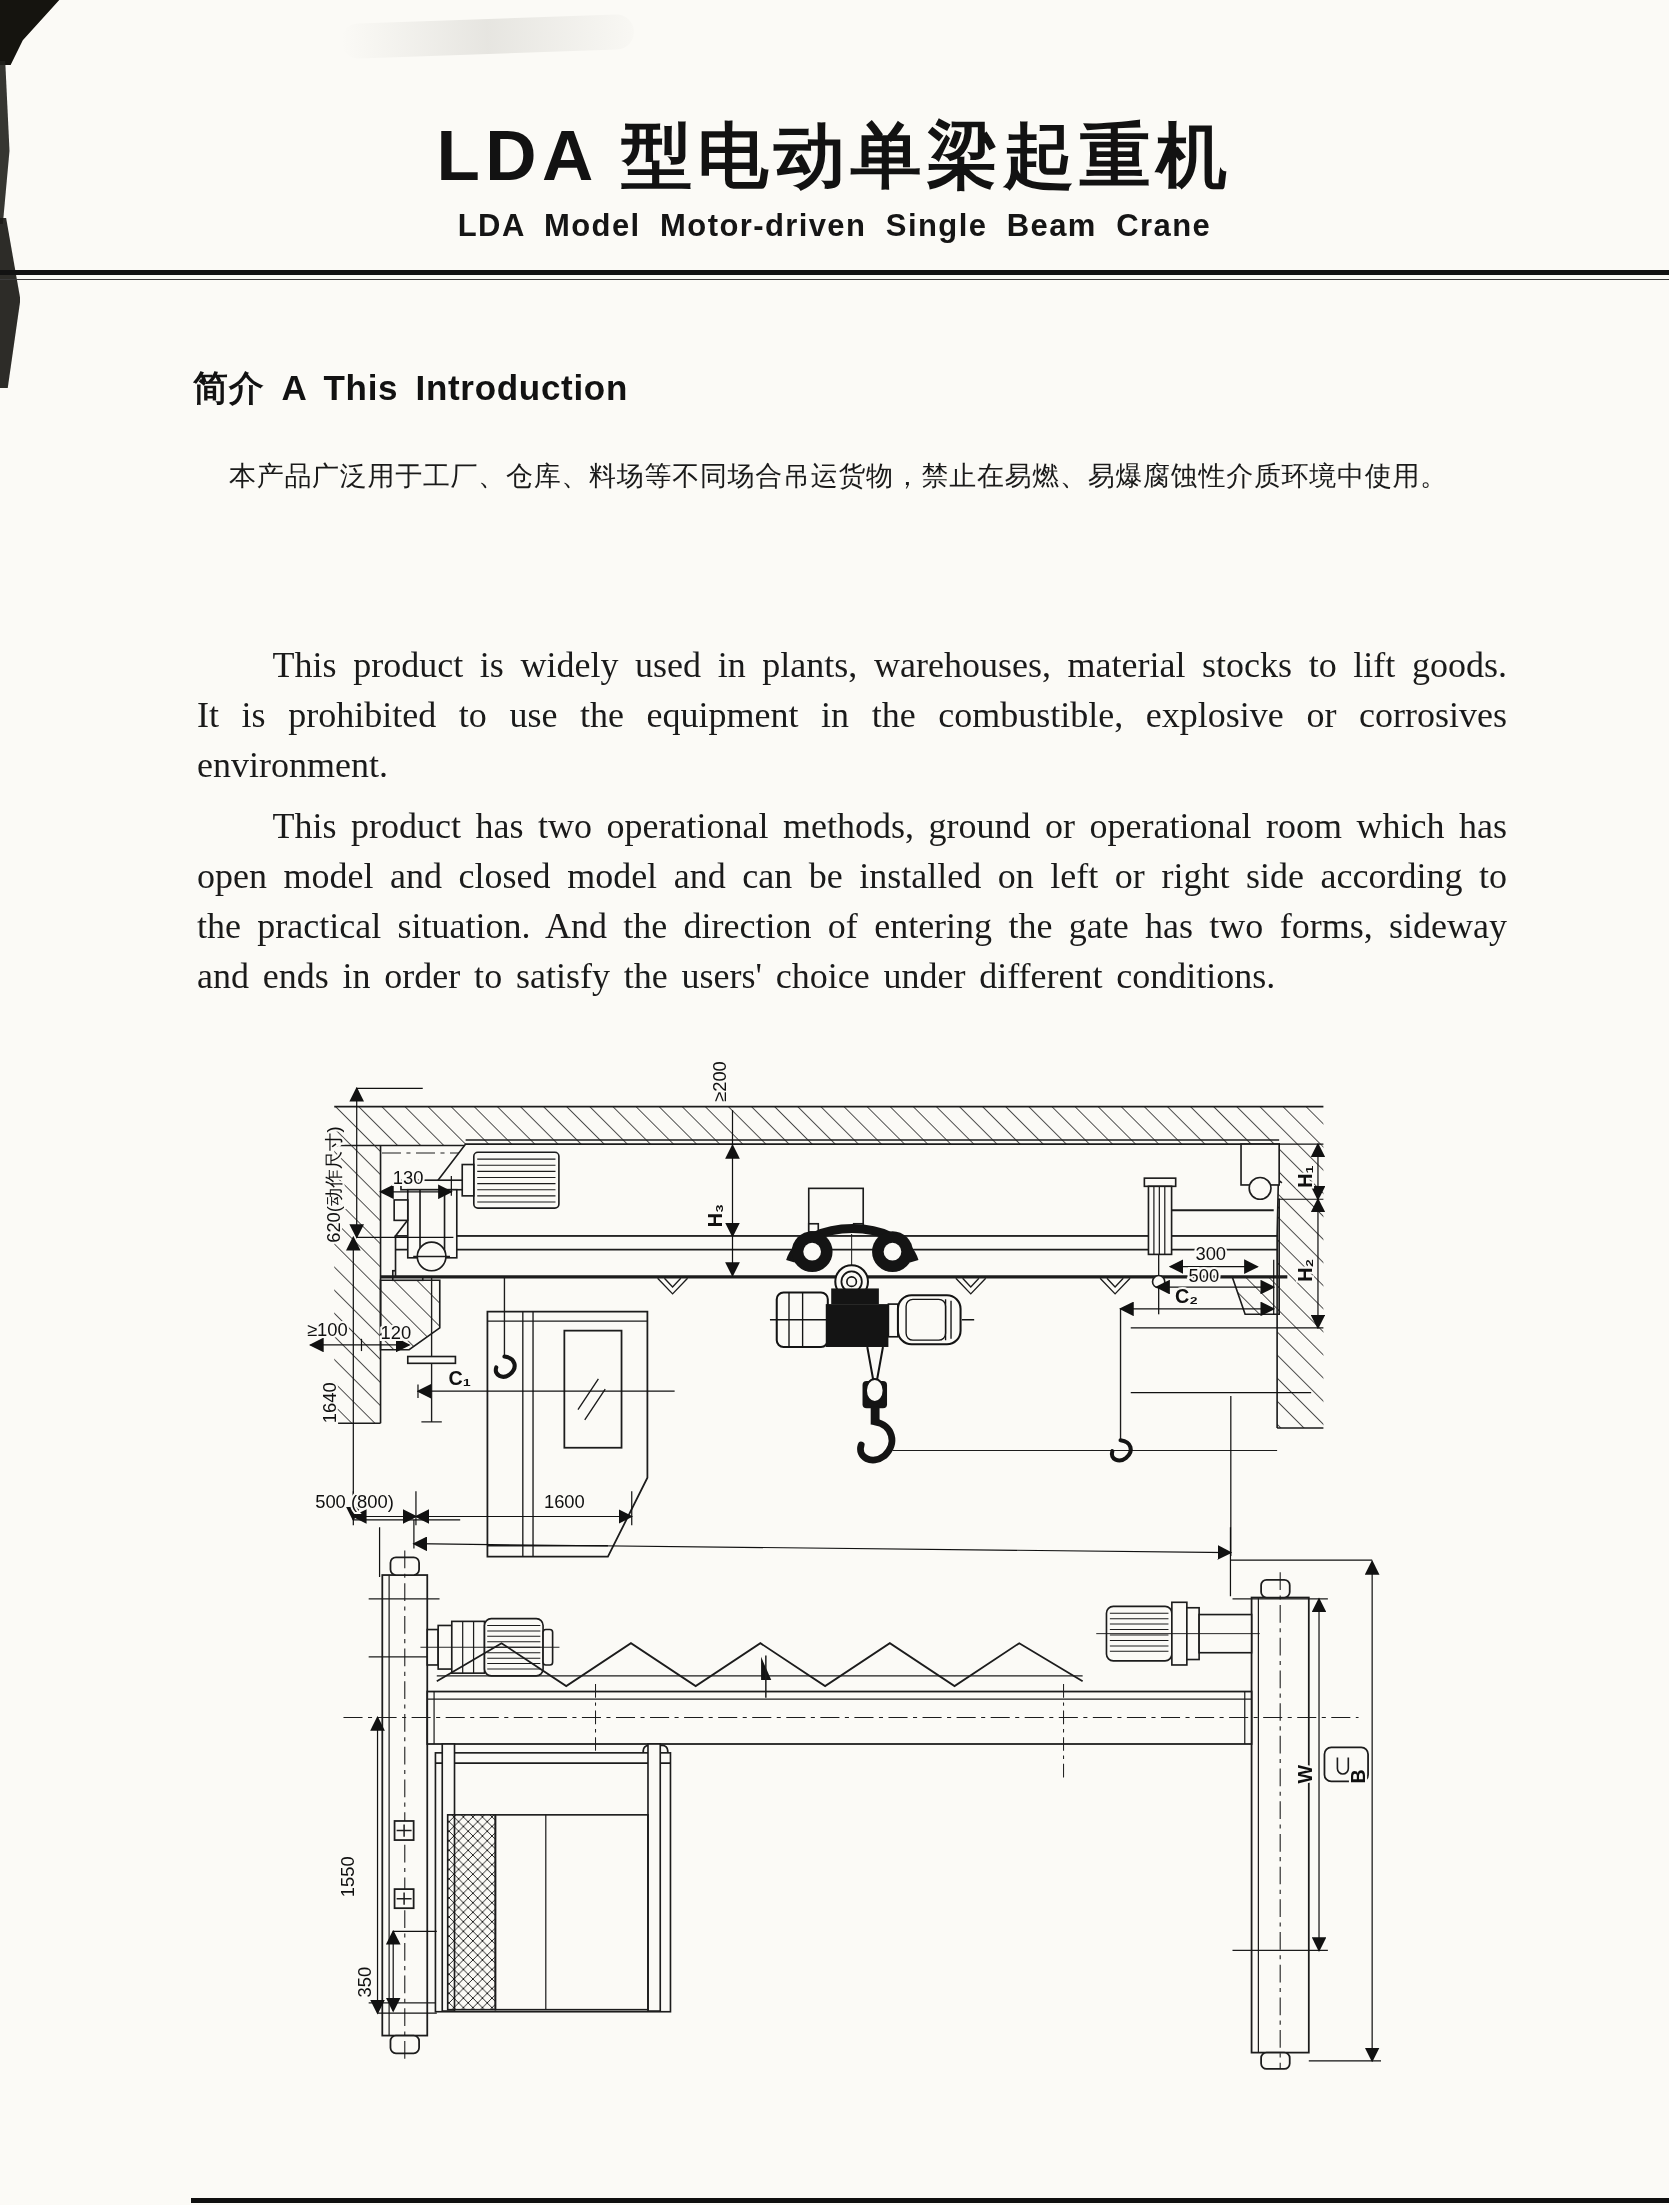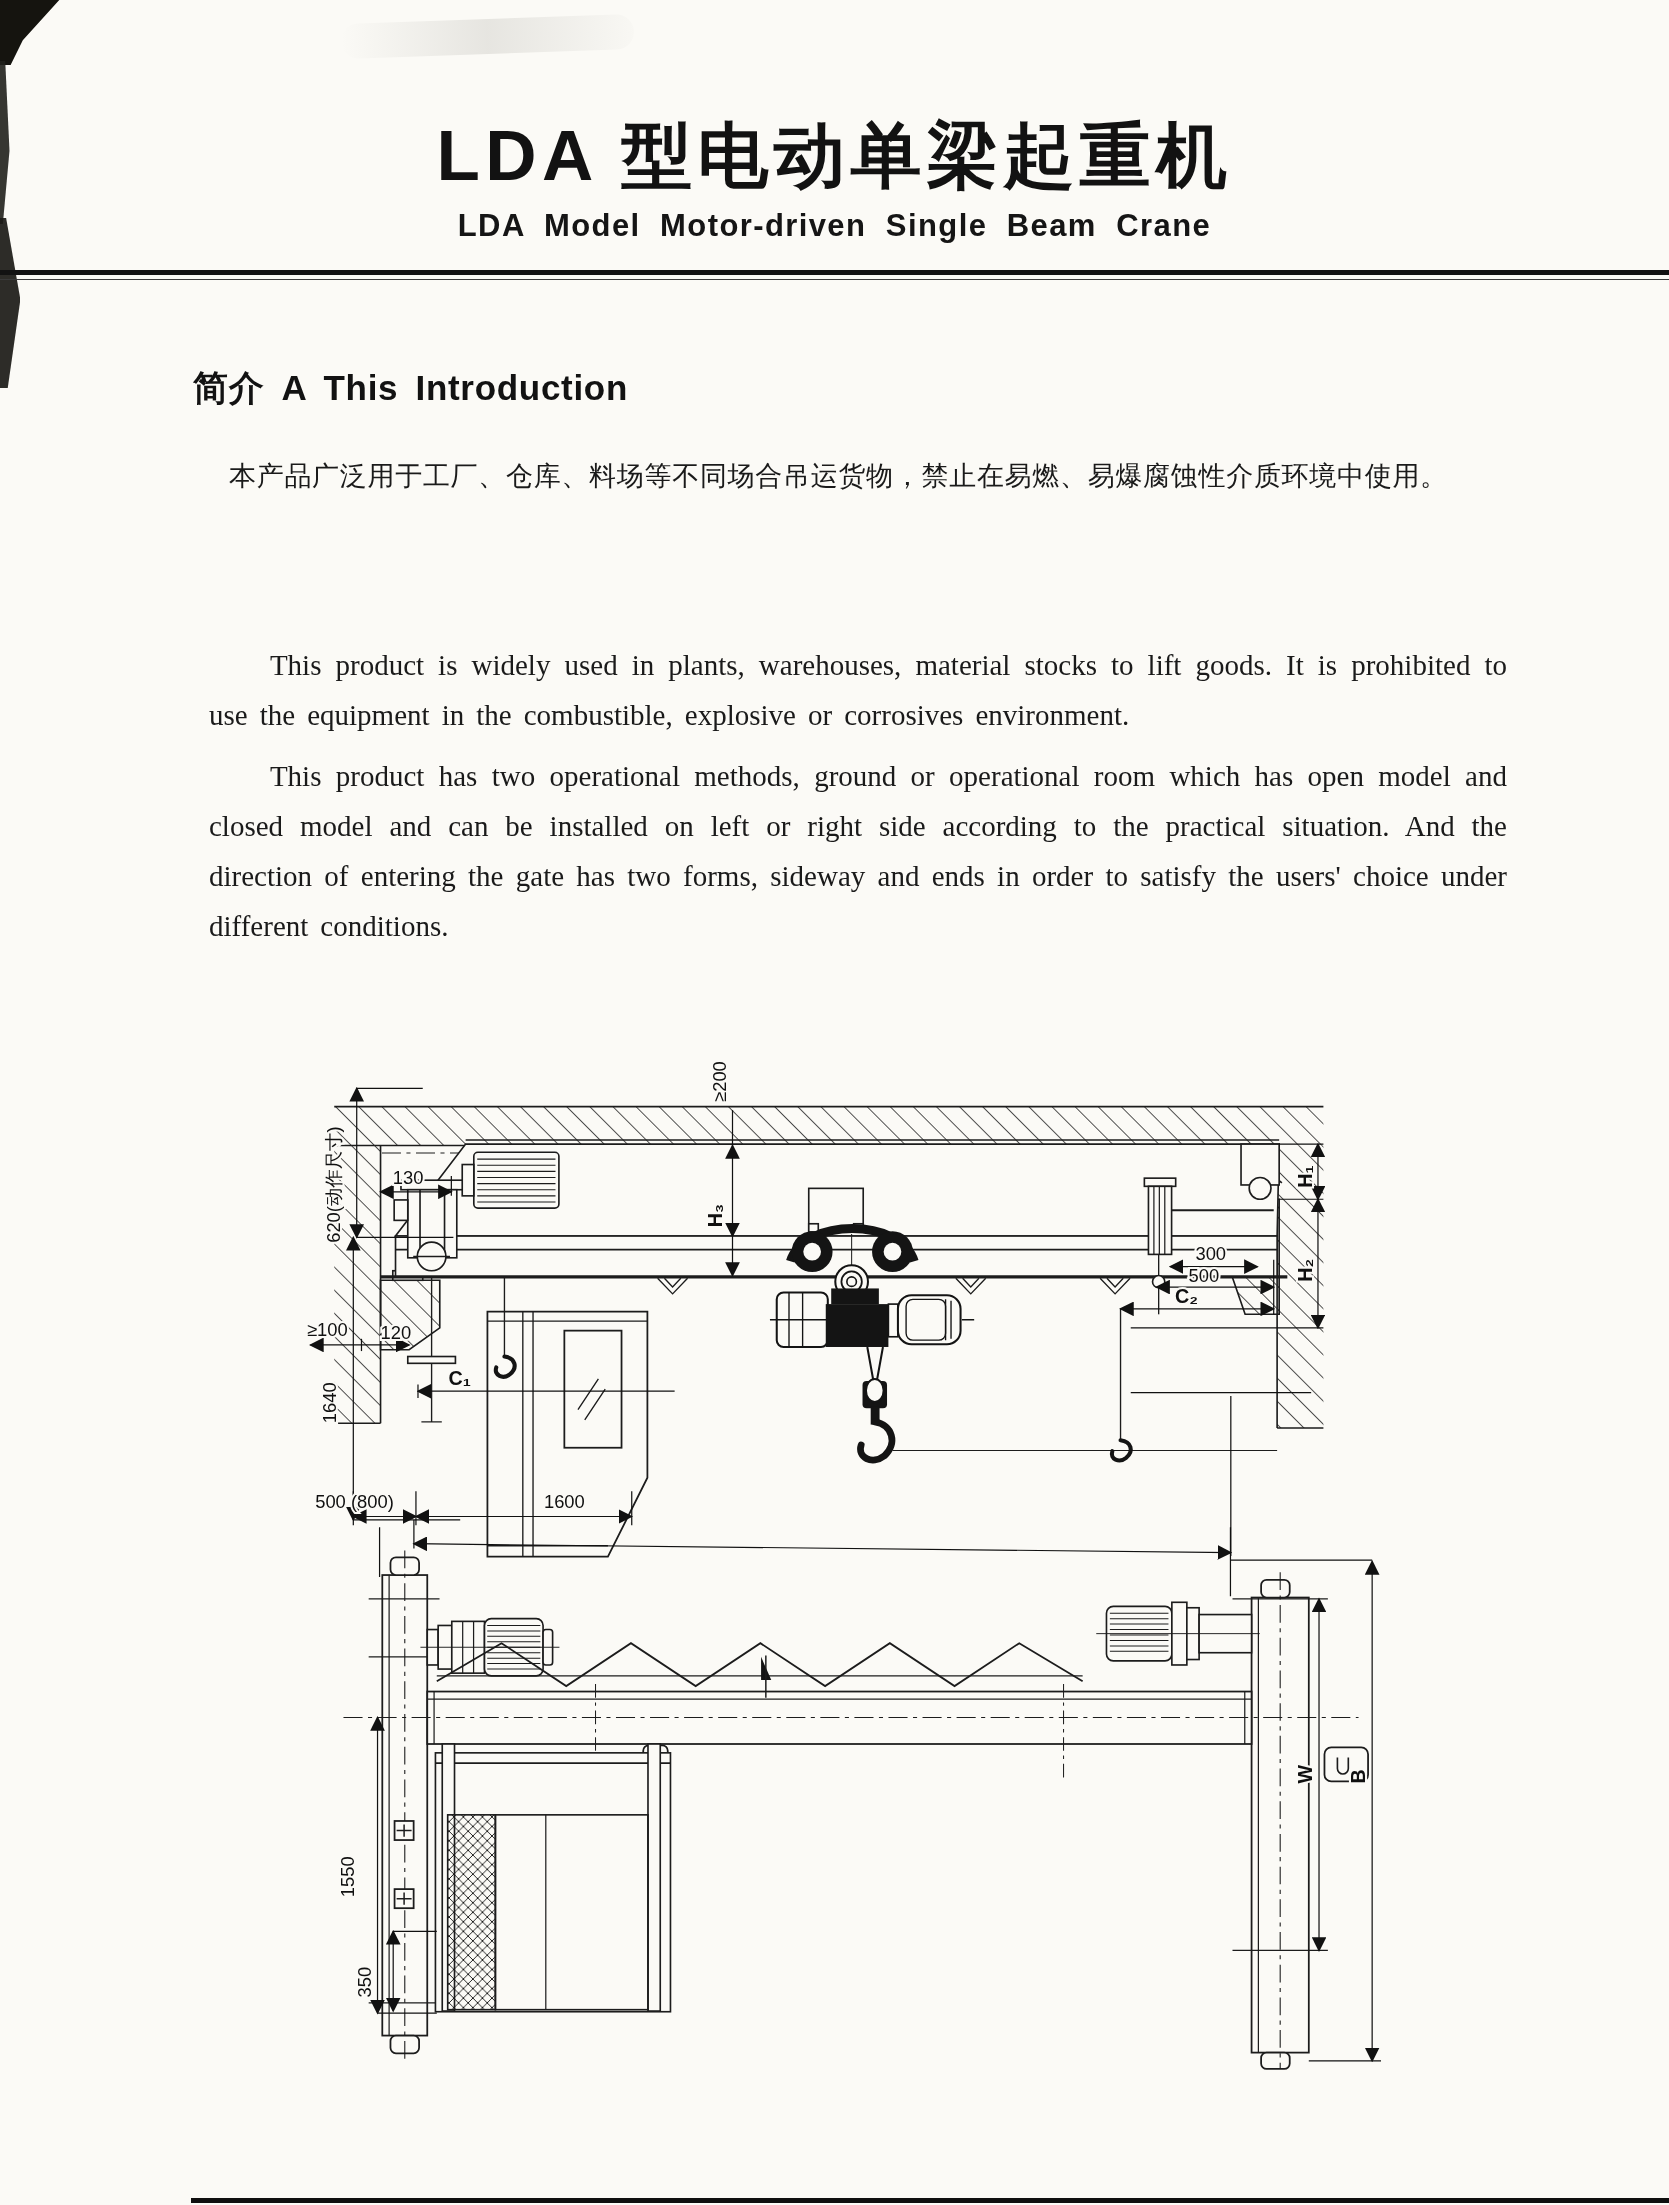--- a/index.html
+++ b/index.html
@@ -22,21 +22,21 @@
   .title-en{position:absolute;left:0;top:208px;width:1669px;text-align:center;
         font-size:31px;font-weight:bold;letter-spacing:1.4px;word-spacing:9.5px;color:#151515;}
   .rule1{position:absolute;left:0;top:270px;width:1669px;height:5.4px;background:#121212;}
   .rule2{position:absolute;left:0;top:279px;width:1669px;height:1.4px;background:#3a3a3a;}
   .sec-heading{position:absolute;left:193px;top:365px;font-size:35px;font-weight:bold;
         letter-spacing:0.7px;word-spacing:6.8px;color:#121212;}
   .cn-block{position:absolute;left:167px;top:444px;width:1336px;color:#1a1a1a;}
   .cn-block p{margin:8px;font-size:27px;line-height:48px;text-indent:2em;text-align:justify;
         font-family:"Liberation Serif",serif;letter-spacing:0.7px;}
   .en-block{position:absolute;left:193px;top:640px;width:1314px;color:#1a1a1a;}
-  .en-block p{margin:0 0 11px 16px;font-size:29px;line-height:50px;text-indent:2.1em;
+  .en-block p{margin:0 0 11px 4px;font-size:36px;line-height:50px;text-indent:2.1em;
         text-align:justify;word-spacing:4.8px;font-family:"Liberation Serif",serif;}
   .drawing{position:absolute;}
   #elevation{left:293px;top:1042px;}
   #plan{left:306px;top:1526px;}
   .footer-note{position:absolute;left:193px;top:2139px;font-size:25px;color:#161616;
         letter-spacing:0.7px;}
   .bottom-bar{position:absolute;left:191px;top:2198px;width:1479px;height:4.8px;background:#0f0f0f;}
   
   svg text{font-family:"Liberation Sans",sans-serif;}
   .lbl{font-size:27px;fill:#101010;stroke:#fbfaf6;stroke-width:6px;paint-order:stroke;}

